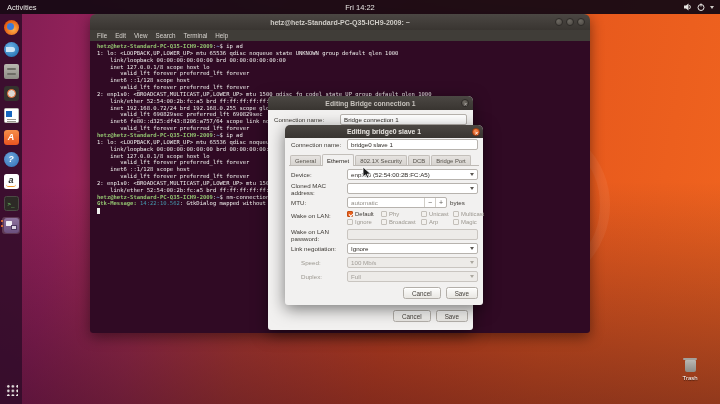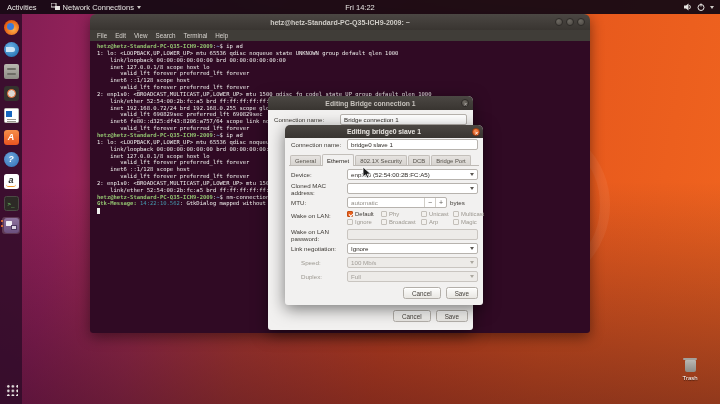--- a/index.html
+++ b/index.html
@@ -97,28 +97,20 @@
 
   <svg id="emblem" width="190" height="230">
     <circle cx="95" cy="115" r="80" fill="none" stroke="#ffffff" stroke-width="10"></circle>
     <circle cx="95" cy="115" r="35" fill="none" stroke="#ffffff" stroke-width="8"></circle>
   </svg>
 
   <div id="topbar">
     <div class="tb-item">
       <span>Activities</span>
     </div>
-    <div class="tb-item">
-      <svg width="9" height="8">
-        <rect x="0" y="0" width="5" height="4" fill="none" stroke="#e8e6e3" stroke-width="1"></rect>
-        <rect x="4" y="3" width="5" height="4" fill="#e8e6e3"></rect>
-      </svg>
-      <span>Network Connections</span>
-      <i class="chev"></i>
-    </div>
     <div id="tb-clock">Fri 14:22</div>
     <div id="tb-right">
       <svg width="8" height="8">
         <polygon points="0,2.5 2,2.5 4.5,0.5 4.5,7.5 2,5.5 0,5.5" fill="#e8e6e3"></polygon>
         <path d="M5.5,2 A3,3 0 0 1 5.5,6" fill="none" stroke="#e8e6e3" stroke-width="1"></path>
       </svg>
       <svg width="8" height="8">
         <circle cx="4" cy="4.5" r="3" fill="none" stroke="#e8e6e3" stroke-width="1"></circle>
         <line x1="4" y1="0.5" x2="4" y2="3.5" stroke="#e8e6e3" stroke-width="1"></line>
       </svg>

